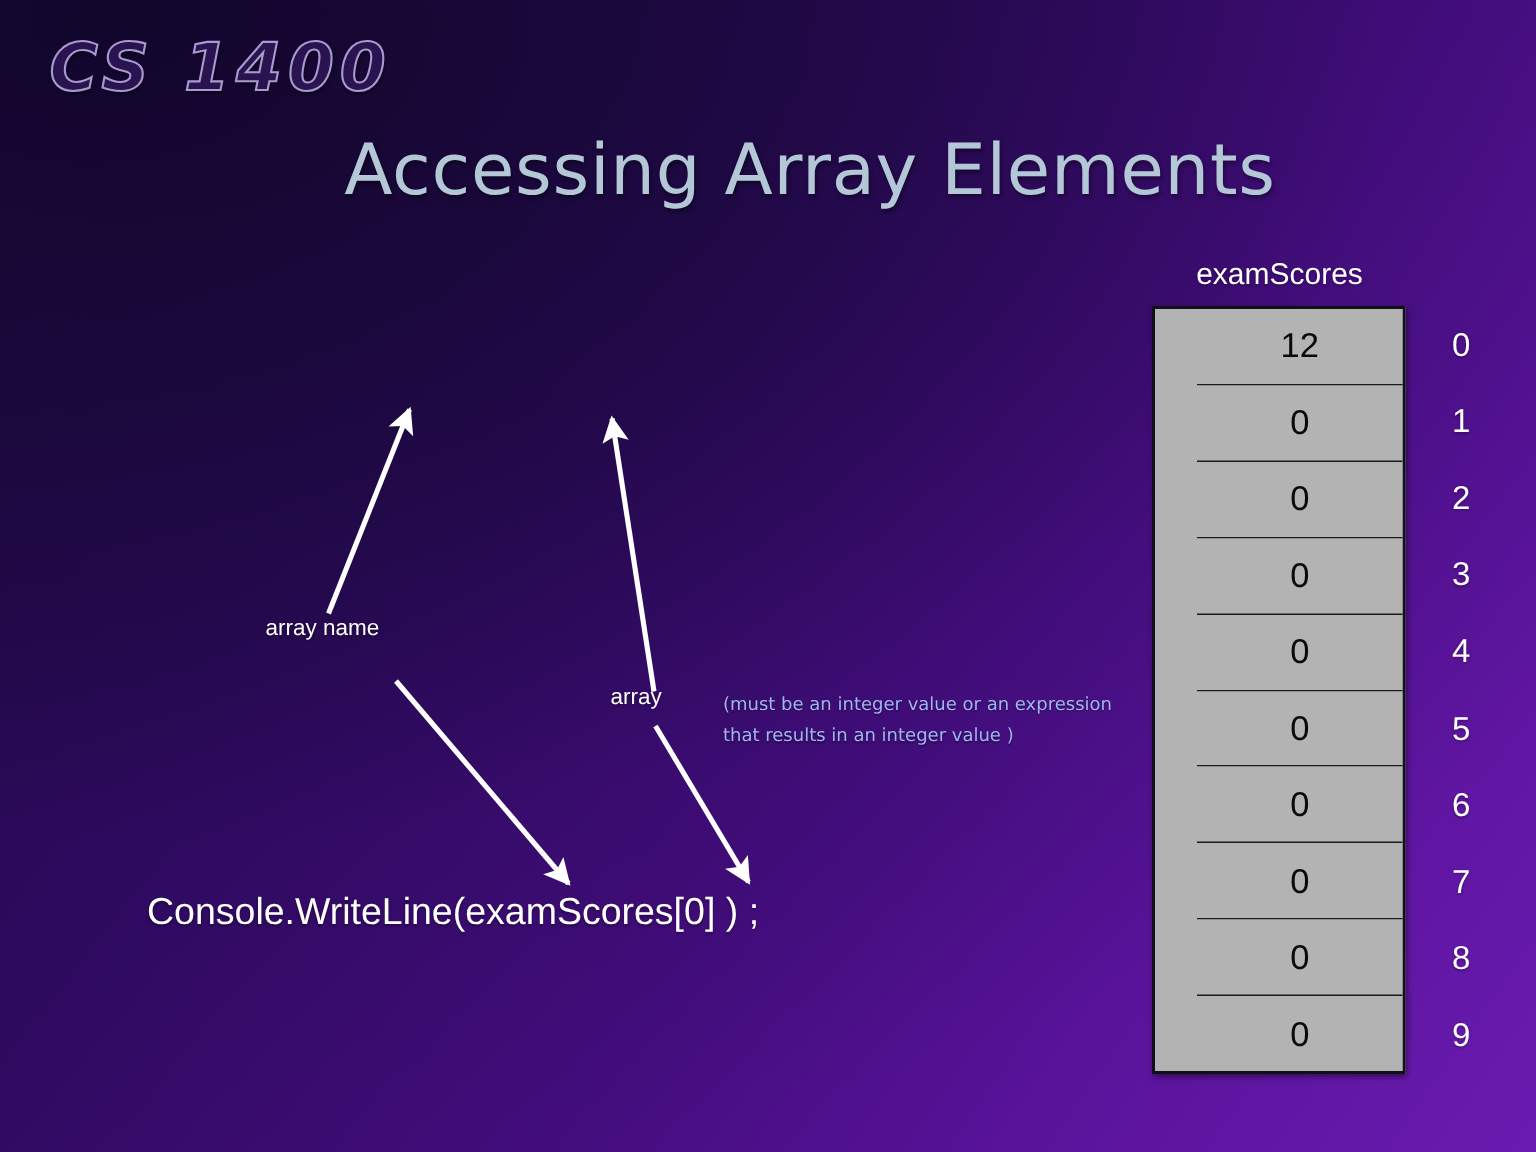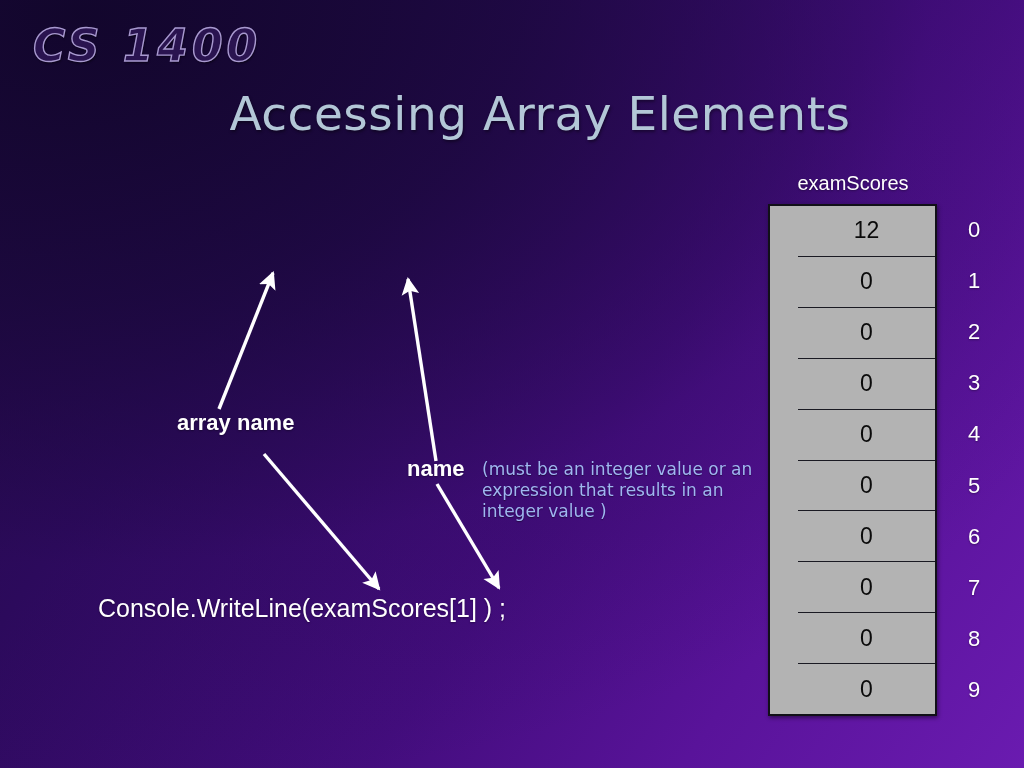--- a/index.html
+++ b/index.html
@@ -60,36 +60,35 @@
     white-space: nowrap;
     text-shadow: 0 1px 2px rgba(0,0,0,0.35);
   }
   #assign-stmt { left: 224px; top: 239px; }
   #print-stmt  { left: 98px;  top: 594px; }
 
   .callout-label {
     position: absolute;
     color: #ffffff;
     font-family: "Liberation Sans", sans-serif;
-    font-size: 22px;
-    white-space: nowrap;
-    text-shadow: 0 1px 2px rgba(0,0,0,0.35);
-    font-weight: bold;
+    font-size: 15px;
+    white-space: nowrap;
+    text-shadow: 0 1px 2px rgba(0,0,0,0.35);
   }
   #array-name-label { left: 177px; top: 410px; }
   #index-label      { left: 407px; top: 456px; }
 
   #index-note {
     position: absolute;
     left: 482px;
     top: 459px;
     width: 278px;
     color: #9fb7f0;
     font-family: "DejaVu Sans", sans-serif;
-    font-size: 17px;
+    font-size: 12px;
     line-height: 21px;
     text-shadow: 0 1px 1px rgba(0,0,0,0.4);
   }
 
   
   #arrow-layer {
     position: absolute;
     left: 0; top: 0;
     width: 1024px; height: 768px;
     pointer-events: none;
@@ -160,25 +159,25 @@
 
 <div id="slide">
 
   <div id="course-tag">CS 1400</div>
 
   <div id="slide-title">Accessing Array Elements</div>
 
 
   <div class="callout-label" id="array-name-label">array name</div>
 
-  <div class="callout-label" id="index-label">name</div>
+  <div class="callout-label" id="index-label">array</div>
 
   <div id="index-note">(must be an integer value or an expression that results in an integer value )</div>
 
-  <div class="code-line" id="print-stmt">Console.WriteLine(examScores[1] ) ;</div>
+  <div class="code-line" id="print-stmt">Console.WriteLine(examScores[0] ) ;</div>
 
   <svg id="arrow-layer" viewBox="0 0 1024 768" xmlns="http://www.w3.org/2000/svg">
     <defs>
       <marker id="arrowhead" markerWidth="6" markerHeight="6" refX="4.6" refY="3" orient="auto" markerUnits="strokeWidth">
         <path d="M0,0.4 L5.2,3 L0,5.6 L1.1,3 Z" fill="#ffffff"></path>
       </marker>
     </defs>
     <g id="arrow-group" stroke="#ffffff" stroke-width="3.4" stroke-linecap="butt" marker-end="url(#arrowhead)">
         <line x1="219" y1="409" x2="273" y2="273"></line>
         <line x1="436" y1="461" x2="408" y2="279"></line>

